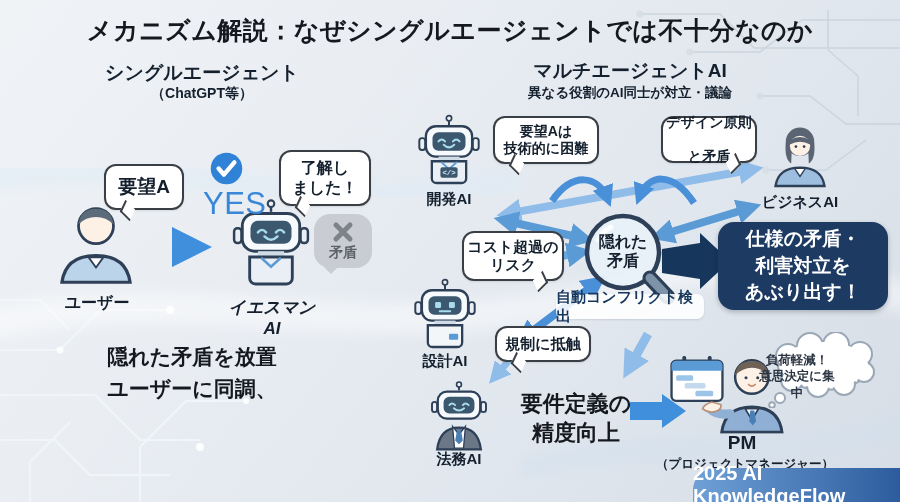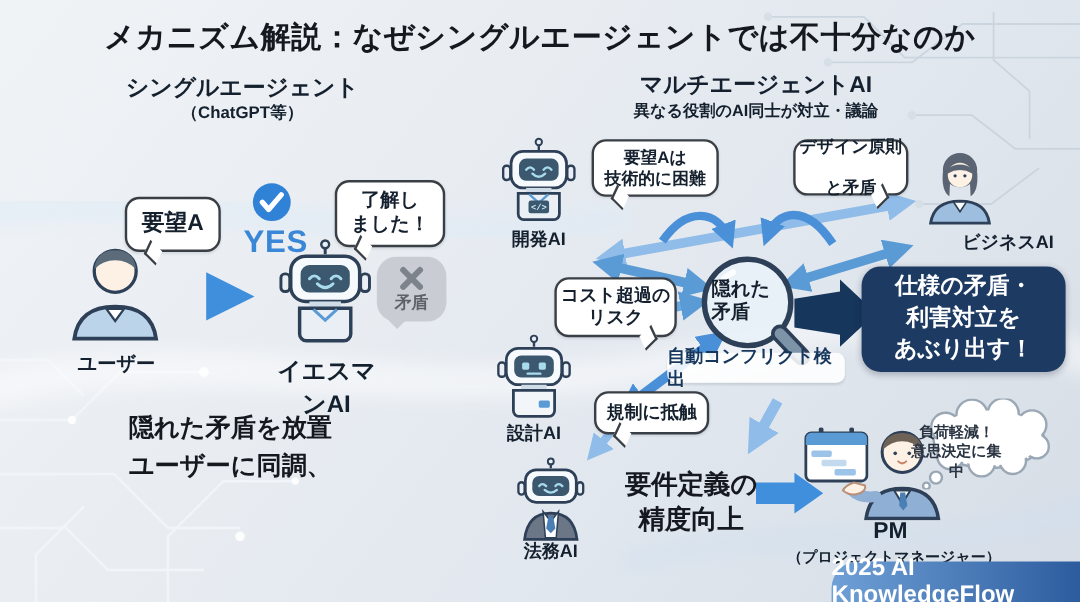--- a/index.html
+++ b/index.html
@@ -28,27 +28,27 @@
   .gray-blob::after{content:"";position:absolute;width:10px;height:10px;background:#c5c9cf;
     transform:rotate(45deg);bottom:-4px;left:12px;}
   .conclusion{font-weight:800;font-size:21px;line-height:1.5;text-align:center;z-index:4;color:#15191f;}
   .result-box{position:absolute;background:#1d3a63;border-radius:16px;color:#fff;
     display:flex;flex-direction:column;align-items:center;justify-content:center;
     font-weight:800;font-size:19px;line-height:1.4;z-index:4;text-align:center;
     box-shadow:0 2px 5px rgba(10,20,40,.25);}
   .detect-badge{position:absolute;background:rgba(255,255,255,.88);border-radius:7px;
     font-weight:800;font-size:15px;color:#16365c;display:flex;align-items:center;justify-content:center;
     z-index:4;box-shadow:0 1px 2px rgba(20,30,45,.12);}
-  .mag-text{position:absolute;z-index:4;font-weight:800;font-size:16px;line-height:1.18;color:#14202e;}
+  .mag-text{position:absolute;z-index:4;text-align:center;font-weight:800;font-size:16px;line-height:1.18;color:#14202e;}
   .outcome{position:absolute;font-weight:800;font-size:22px;line-height:1.3;text-align:center;z-index:4;color:#15191f;}
   .cloud-text{position:absolute;z-index:4;text-align:center;font-weight:800;font-size:12.5px;line-height:1.3;color:#2a3442;}
   .footer-badge{position:absolute;right:0;bottom:0;width:207px;height:34px;z-index:6;
     background:linear-gradient(90deg,#6fa0d6 0%,#2d5c9e 100%);border-top-left-radius:22px;
     display:flex;align-items:center;justify-content:center;color:#fff;font-weight:800;font-size:20px;}
-  .yes-word{position:absolute;font-weight:700;font-size:26px;color:#3a87d8;z-index:4;letter-spacing:.5px;}
+  .yes-word{position:absolute;font-weight:400;font-size:31px;color:#3a87d8;z-index:4;letter-spacing:.5px;}
 </style>
 </head>
 <body>
 
 <div class="stage">
 
   <svg class="bg-svg" width="900" height="502" viewBox="0 0 900 502">
     <defs>
         <filter id="soft" x="-20%" y="-20%" width="140%" height="140%">
           <feGaussianBlur stdDeviation="7"></feGaussianBlur>
@@ -225,21 +225,21 @@
 
   <svg class="abs fig" style="left:209px;top:151px;" width="35" height="35" viewBox="0 0 40 40">
     <circle cx="20" cy="20" r="18" fill="#2f82d6"></circle>
     <path d="M11,20 l6,7 L29,13" stroke="#fff" stroke-width="5" fill="none" stroke-linecap="round" stroke-linejoin="round"></path>
   </svg>
   <div class="yes-word" style="left:203px;top:186px;width:50px;text-align:center;">YES</div>
 
   <svg class="abs fig" style="left:230px;top:194px;" width="82" height="98" viewBox="0 0 100 112">
       <use href="#sym-robot"></use>
     </svg>
-  <div class="fig-label" style="left:226px;top:296px;width:92px;font-size:20px;">イエスマンAI</div>
+  <div class="fig-label" style="left:226px;top:296px;width:92px;font-size:17px;font-style:italic;">イエスマンAI</div>
 
   <div class="bubble" style="left:279px;top:150px;width:88px;height:52px;font-size:16px;">
     <div>了解し</div>
     <div>ました！</div>
   </div>
 
   <div class="gray-blob" style="left:314px;top:214px;width:58px;height:54px;">
     <svg width="22" height="22" viewBox="0 0 22 22">
       <path d="M4,4 L18,18 M18,4 L4,18" stroke="#6e757d" stroke-width="5" stroke-linecap="round"></path>
     </svg>
@@ -263,21 +263,21 @@
     <div>技術的に困難</div>
   </div>
 
   <div class="bubble tail-br" style="left:661px;top:116px;width:92px;height:43px;font-size:14px;gap:17px;">
     <div>デザイン原則</div>
     <div>と矛盾</div>
   </div>
   <svg class="abs fig" style="left:766px;top:116px;" width="68" height="76" viewBox="0 0 100 100">
       <use href="#sym-woman"></use>
     </svg>
-  <div class="fig-label" style="left:800px;top:193px;width:80px;">ビジネスAI</div>
+  <div class="fig-label" style="left:760px;top:193px;width:80px;">ビジネスAI</div>
 
   <svg class="abs fig" style="left:580px;top:210px;z-index:3;" width="100" height="95" viewBox="0 0 100 95">
     <circle cx="43" cy="42" r="36" fill="rgba(233,241,248,0.95)" stroke="#2e4057" stroke-width="4.5"></circle>
     <path d="M18,30 a28,28 0 0 1 13,-13" stroke="#fff" stroke-width="5" fill="none" opacity=".85" stroke-linecap="round"></path>
     <line x1="70" y1="68" x2="88" y2="87" stroke="#2e4057" stroke-width="15" stroke-linecap="round"></line>
     <line x1="70" y1="68" x2="87" y2="86" stroke="#7c93a8" stroke-width="9" stroke-linecap="round"></line>
   </svg>
   <div class="mag-text" style="left:593px;top:233px;width:60px;">
     <div>隠れた</div>
     <div>矛盾</div>

